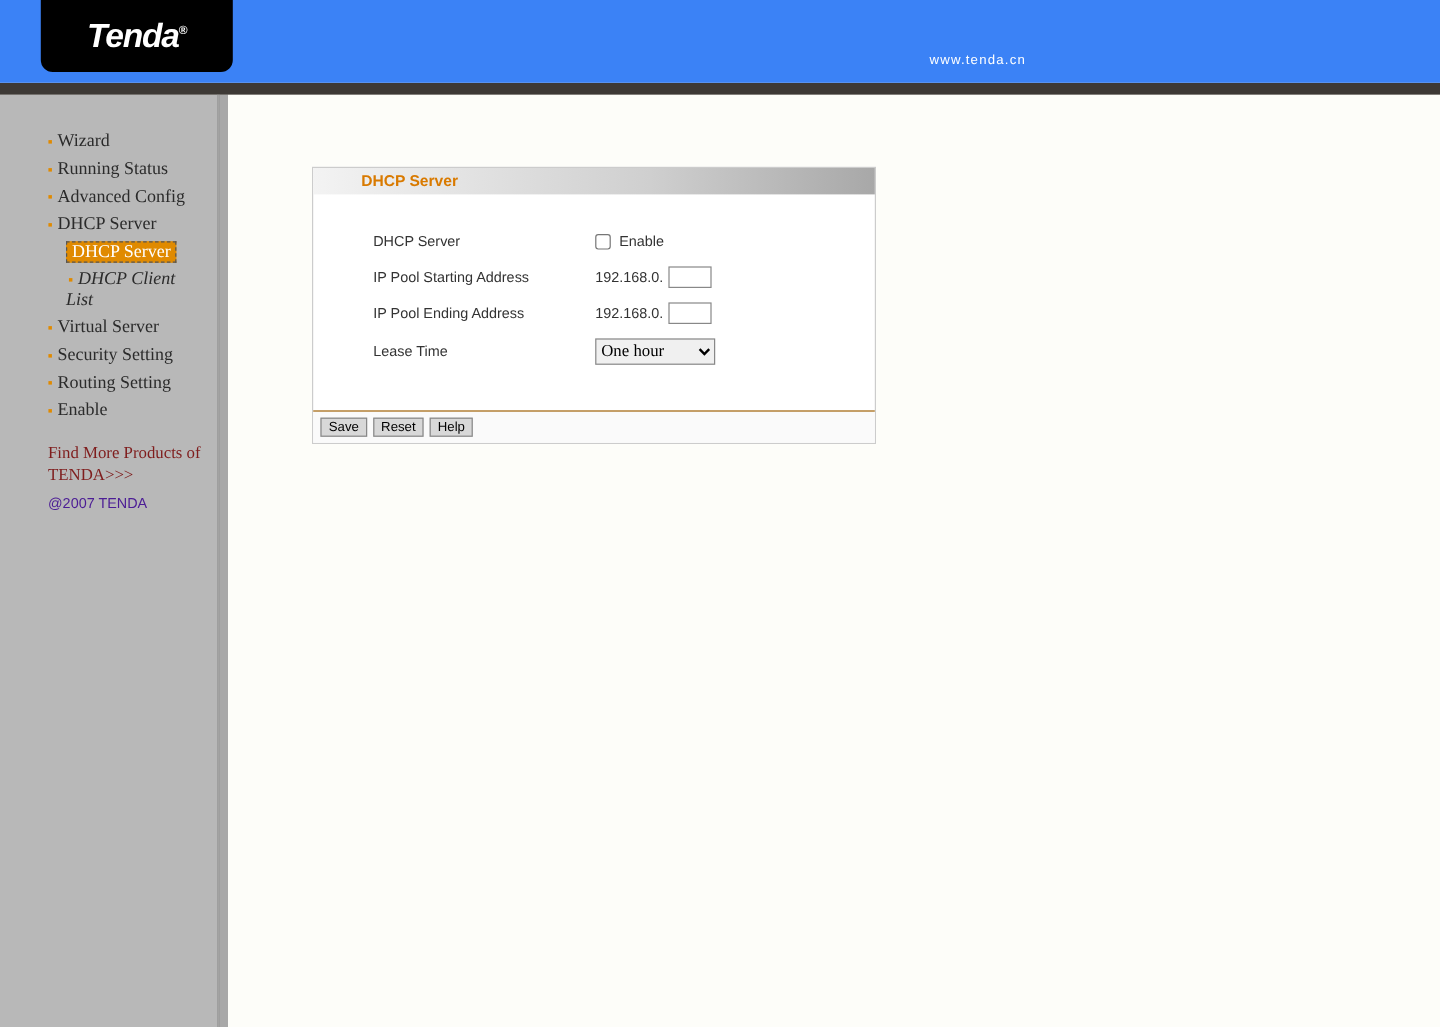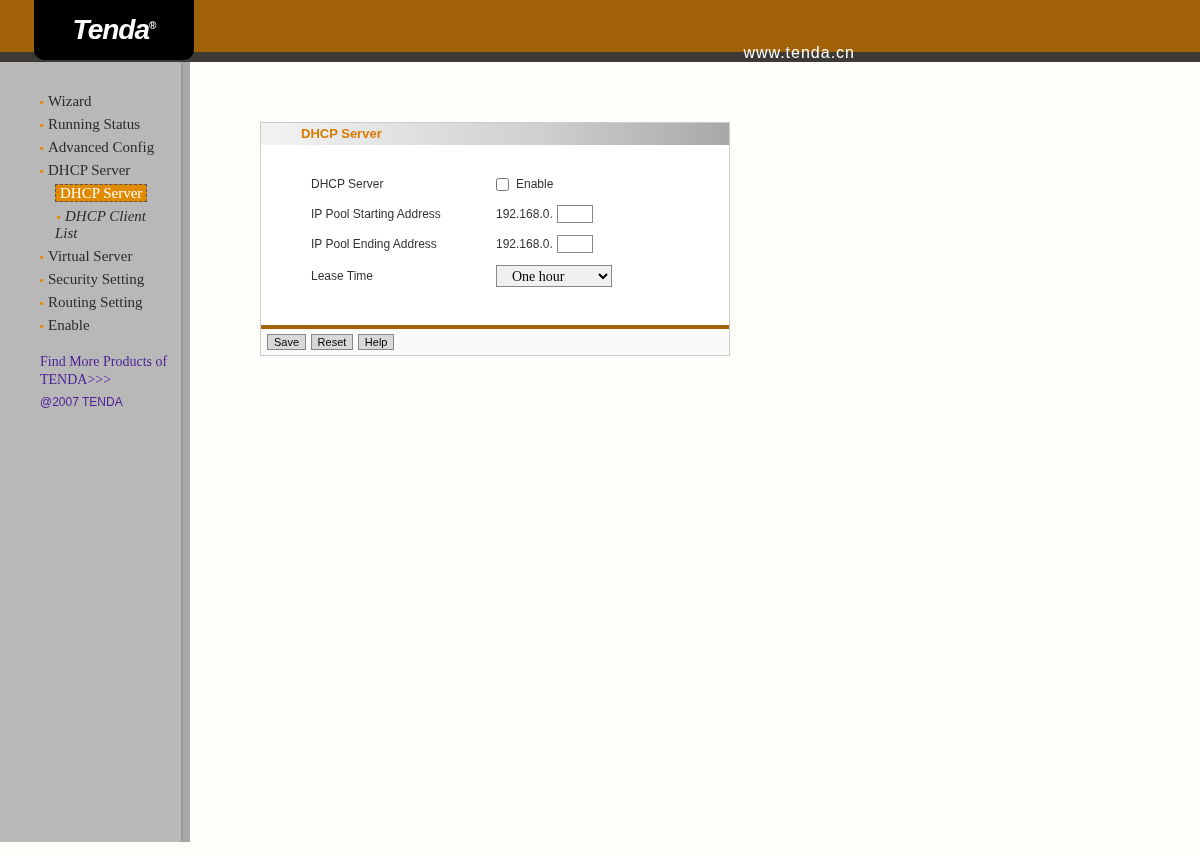--- a/index.html
+++ b/index.html
@@ -6,22 +6,22 @@
       margin: 0;
       padding: 0;
       box-sizing: border-box;
     }
     body {
       font-family: Georgia, 'Times New Roman', serif;
       font-size: 14px;
       background: #fdfdf9;
     }
     .header-bar {
-      background: #a16207;
-      height: 52px;
+      background: #3b82f6;
+      height: 69px;
       width: 100%;
       position: relative;
     }
     .header-bottom-stripe {
       background: #3d3935;
       height: 10px;
       width: 100%;
     }
     .logo-box {
       position: absolute;
@@ -46,21 +46,21 @@
     .logo-text sup {
       font-size: 10px;
       font-style: normal;
     }
     .header-url {
       position: absolute;
       right: 345px;
       top: 44px;
       color: #fff;
       font-family: Arial, sans-serif;
-      font-size: 16px;
+      font-size: 11px;
       letter-spacing: 1px;
       margin-left: 36px;
     }
     .main-wrapper {
       display: flex;
       min-height: 780px;
     }
     .sidebar {
       width: 182px;
       background: #b8b8b8;
@@ -110,21 +110,21 @@
       background: #e08a00;
       color: #fff;
       border: 1px dashed #555;
       padding: 0 4px;
     }
     .sidebar-footer {
       margin-top: 16px;
       padding-left: 40px;
     }
     .sidebar-footer .promo {
-      color: #4c1d95;
+      color: #7f1d1d;
       font-size: 14px;
       line-height: 1.3;
       cursor: pointer;
     }
     .sidebar-footer .copyright {
       color: #4c1d95;
       font-size: 12px;
       margin-top: 6px;
       font-family: Arial, sans-serif;
     }
@@ -176,33 +176,33 @@
       margin-right: 3px;
     }
     .ip-input {
       width: 36px;
       height: 18px;
       border: 1px solid #888;
       font-size: 12px;
       padding: 0 2px;
     }
     .lease-select {
-      width: 116px;
+      width: 100px;
       height: 22px;
       border: 1px solid #888;
       font-family: Georgia, serif;
       font-size: 14px;
       background: #f0f0f0;
-      padding-left: 11px;
+      padding-left: 0;
     }
     .lease-row {
       margin-top: 10px;
     }
     .panel-actions {
-      border-top: 4px solid #a16207;
+      border-top: 1px solid #a16207;
       background: #fafafa;
       padding: 5px 6px;
     }
     .panel-actions button {
       font-family: Arial, sans-serif;
       font-size: 11px;
       padding: 1px 6px;
       background: #d8d8d8;
       border: 1px solid #888;
       cursor: pointer;

